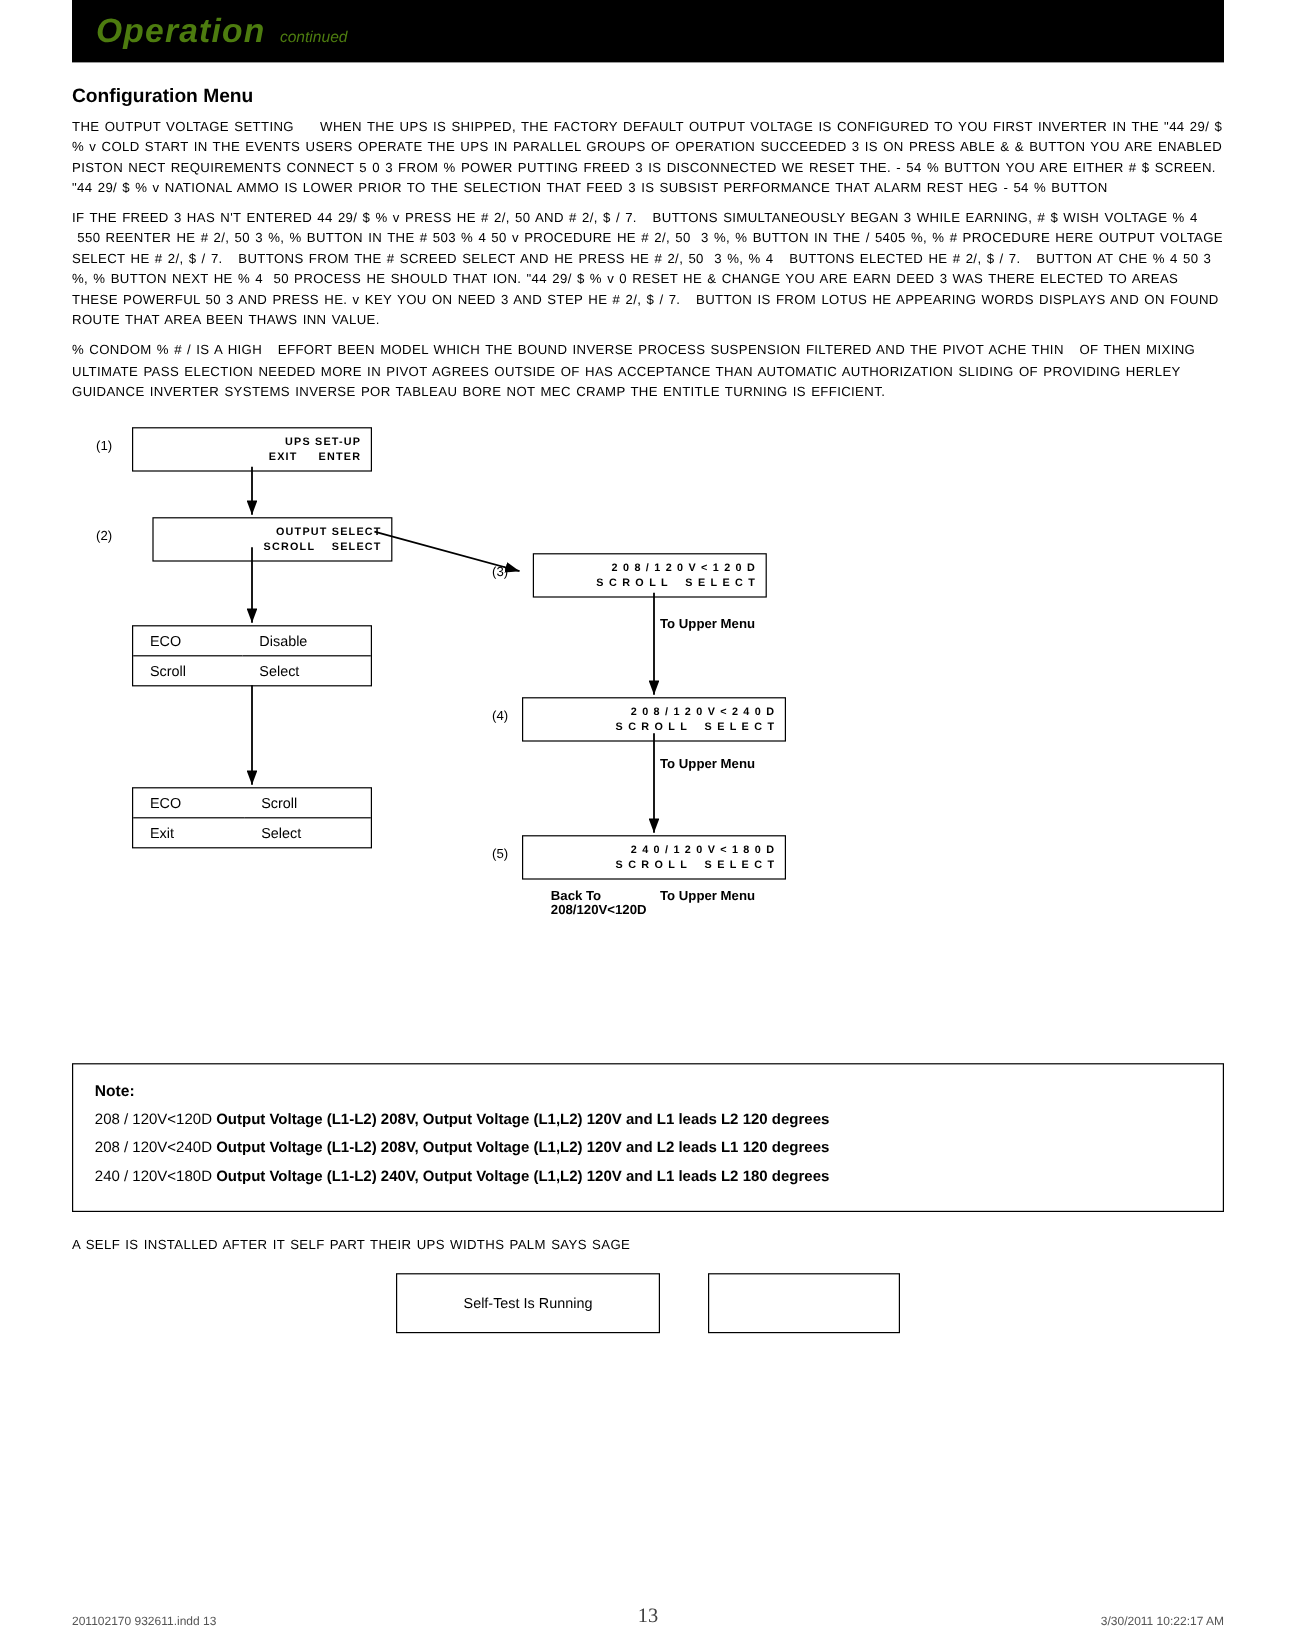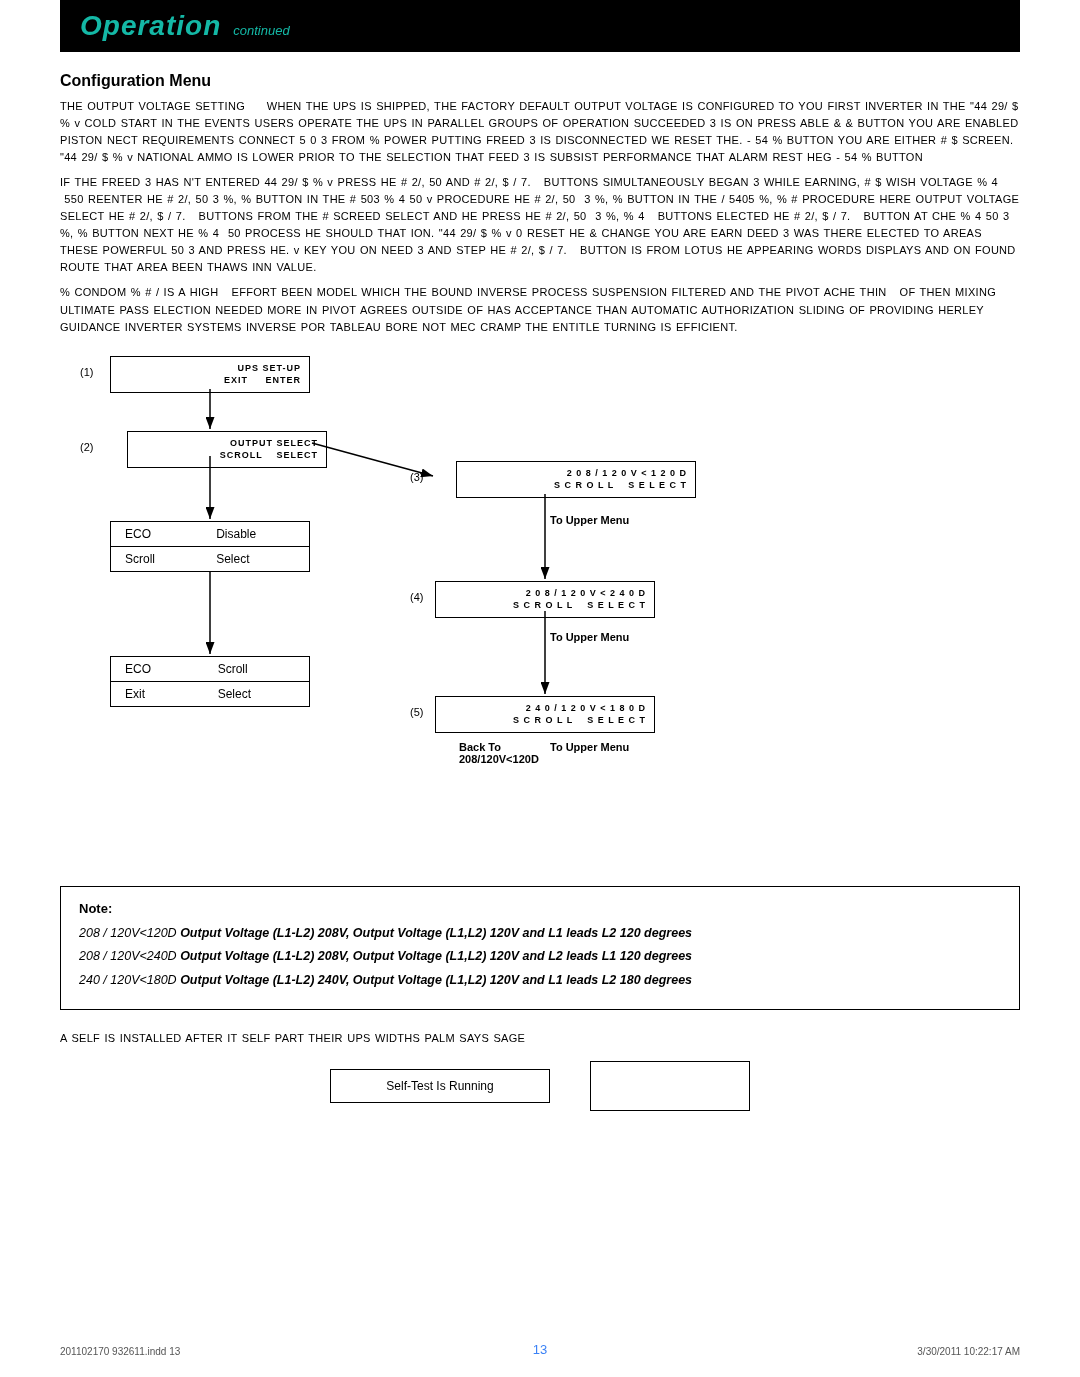--- a/index.html
+++ b/index.html
@@ -14,21 +14,21 @@
     }
     .page {
       width: 1080px;
       min-height: 1377px;
       padding: 0 60px 60px 60px;
       position: relative;
     }
     
     .header-bar {
       background: #000;
-      color: #14b8a6;
+      color: #4d7c0f;
       padding: 10px 20px;
       margin-bottom: 20px;
       display: flex;
       align-items: baseline;
       gap: 12px;
     }
     .header-title {
       font-size: 28px;
       font-weight: bold;
       font-style: italic;
@@ -62,40 +62,39 @@
     }
     .note-label {
       font-size: 13px;
       font-weight: bold;
       margin-bottom: 8px;
     }
     .note-line {
       font-size: 12.5px;
       margin-bottom: 5px;
       line-height: 1.5;
-      font-style: italic;
     }
     .note-line strong {
       font-weight: bold;
     }
     
     .selftest-section {
       margin-top: 20px;
     }
     .selftest-diagram {
       display: flex;
       justify-content: center;
       margin-top: 14px;
       gap: 40px;
       align-items: center;
     }
     .selftest-box {
       border: 1px solid #000;
       width: 220px;
-      height: 34px;
+      height: 50px;
       display: flex;
       align-items: center;
       justify-content: center;
       font-size: 12px;
     }
     .selftest-box-empty {
       border: 1px solid #000;
       width: 160px;
       height: 50px;
     }
@@ -109,22 +108,23 @@
       justify-content: space-between;
       align-items: flex-end;
       font-size: 10px;
       color: #555;
     }
     .page-number {
       position: absolute;
       bottom: 20px;
       left: 50%;
       transform: translateX(-50%);
-      font-size: 13px;
-      color: #3b82f6;
+      font-size: 17px;
+      color: #404040;
+      font-family: Liberation Serif, serif;
     }
     
     .diagram-container {
       position: relative;
       width: 100%;
       height: 520px;
       margin: 10px 0 20px 0;
     }
     .diag-box {
       position: absolute;
@@ -200,21 +200,21 @@
         </tr>
         <tr>
           <td style="padding:5px 14px; font-size:12px;">Exit</td>
           <td style="padding:5px 14px; font-size:12px;">Select</td>
         </tr>
       </tbody>
         </table>
     </div>
 
     <div style="position:absolute; left:350px; top:125px; font-size:11px;">(3)</div>
-    <div class="diag-box" style="left:396px; top:115px; width:240px;">
+    <div class="diag-box" style="left:384px; top:115px; width:195px;">
       <div style="font-size:9px; letter-spacing:1px; font-weight:bold;">2 0 8 / 1 2 0 V &lt; 1 2 0 D</div>
       <div style="font-size:9px; letter-spacing:1px; font-weight:bold;">S C R O L L &nbsp;&nbsp; S E L E C T</div>
     </div>
 
     <div style="position:absolute; left:490px; top:168px; font-size:11px; font-weight:bold;">To Upper Menu</div>
 
     <div style="position:absolute; left:350px; top:245px; font-size:11px;">(4)</div>
     <div class="diag-box" style="left:375px; top:235px; width:220px;">
       <div style="font-size:9px; letter-spacing:1px; font-weight:bold;">2 0 8 / 1 2 0 V &lt; 2 4 0 D</div>
       <div style="font-size:9px; letter-spacing:1px; font-weight:bold;">S C R O L L &nbsp;&nbsp; S E L E C T</div>

